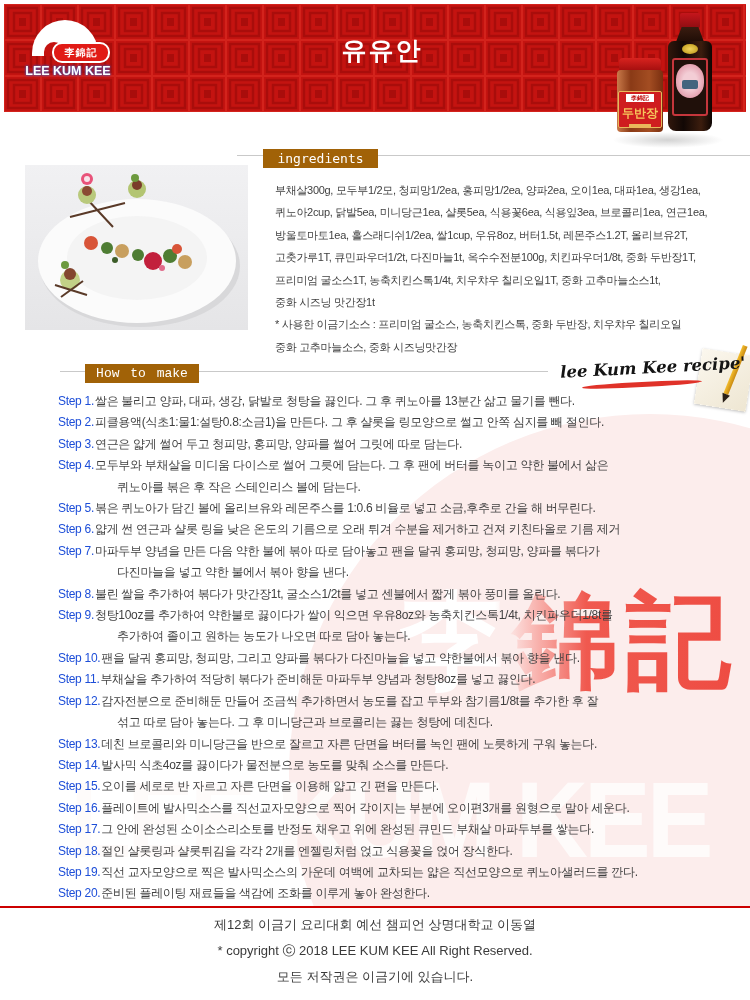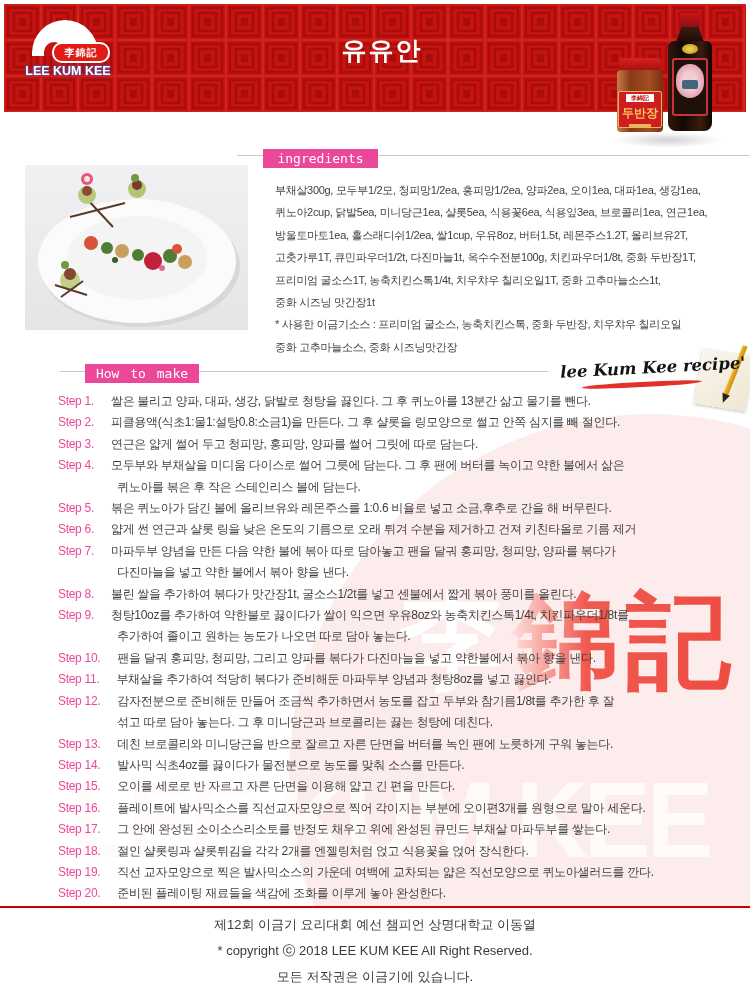--- a/index.html
+++ b/index.html
@@ -63,24 +63,24 @@
                 background:radial-gradient(#f3cdd5 35%,#d87f93);}
   .bottle-scene{position:absolute;left:22%;right:22%;top:48%;height:26%;background:#44657e;
                 border-radius:2px;}
   .product-shadow{position:absolute;left:2px;top:124px;width:112px;height:16px;
         background:radial-gradient(ellipse at center,rgba(110,110,110,.30),rgba(0,0,0,0) 70%);}
 
   
   .rule{position:absolute;height:1px;background:#c9c9c9;z-index:2;}
   .rule.ing{left:237px;top:155px;width:513px;}
   .rule.how{left:60px;top:371px;width:488px;}
-  .red-label{position:absolute;background:#ec4899;color:#fff;z-index:3;text-align:center;
+  .red-label{position:absolute;background:#a16207;color:#fff;z-index:3;text-align:center;
              font-family:"DejaVu Sans Mono",monospace;font-size:13px;word-spacing:3px;}
   .red-label.ing{left:263px;top:149px;width:115px;height:19px;line-height:19px;}
-  .red-label.how{left:85px;top:364px;width:114px;height:19px;line-height:19px;}
+  .red-label.how{left:85px;top:364px;width:114px;height:19px;line-height:19px;font-family:Liberation Mono, monospace;}
 
   
   .photo{position:absolute;left:25px;top:165px;width:223px;height:165px;z-index:2;}
 
   
   .ing-text{position:absolute;left:275px;top:179px;width:473px;z-index:2;font-size:11px;
             letter-spacing:-.3px;line-height:22.4px;overflow:hidden;}
   .ing-text div{white-space:nowrap;}
 
   
@@ -94,21 +94,21 @@
           border-right:4px solid rgba(0,0,0,0);border-top:9px solid #2a2017;}
   .script-text{position:absolute;left:4px;top:4px;font-family:"DejaVu Serif",serif;font-style:italic;
                font-size:16.5px;font-weight:bold;color:#141414;white-space:nowrap;transform:rotate(-3deg);}
   .script-swoosh{position:absolute;left:26px;top:28px;width:120px;height:5px;background:#e03229;
                  border-radius:50%/60%;transform:rotate(-3deg);}
 
   
   .steps{position:absolute;left:58px;top:391px;width:692px;z-index:2;}
   .step{font-size:12px;letter-spacing:-.3px;line-height:21.4px;color:#3f3f3f;}
   .step .line{white-space:nowrap;overflow:hidden;}
-  .step .lbl{color:#ec4899;margin-right:17px;}
+  .step .lbl{color:#1d4ed8;margin-right:1px;}
   .step .cont{padding-left:59px;white-space:nowrap;overflow:hidden;}
 
   
   .footer-rule{position:absolute;left:0;top:906px;width:750px;height:2px;background:#cc0000;z-index:4;}
   .footer{position:absolute;left:0;top:908px;width:750px;height:92px;background:#fff;z-index:4;
           text-align:center;font-size:13px;color:#3a3a3a;}
   .footer div{margin-top:9px;line-height:17px;}
   .footer .f1{margin-top:8px;}
 </style>
 </head>

